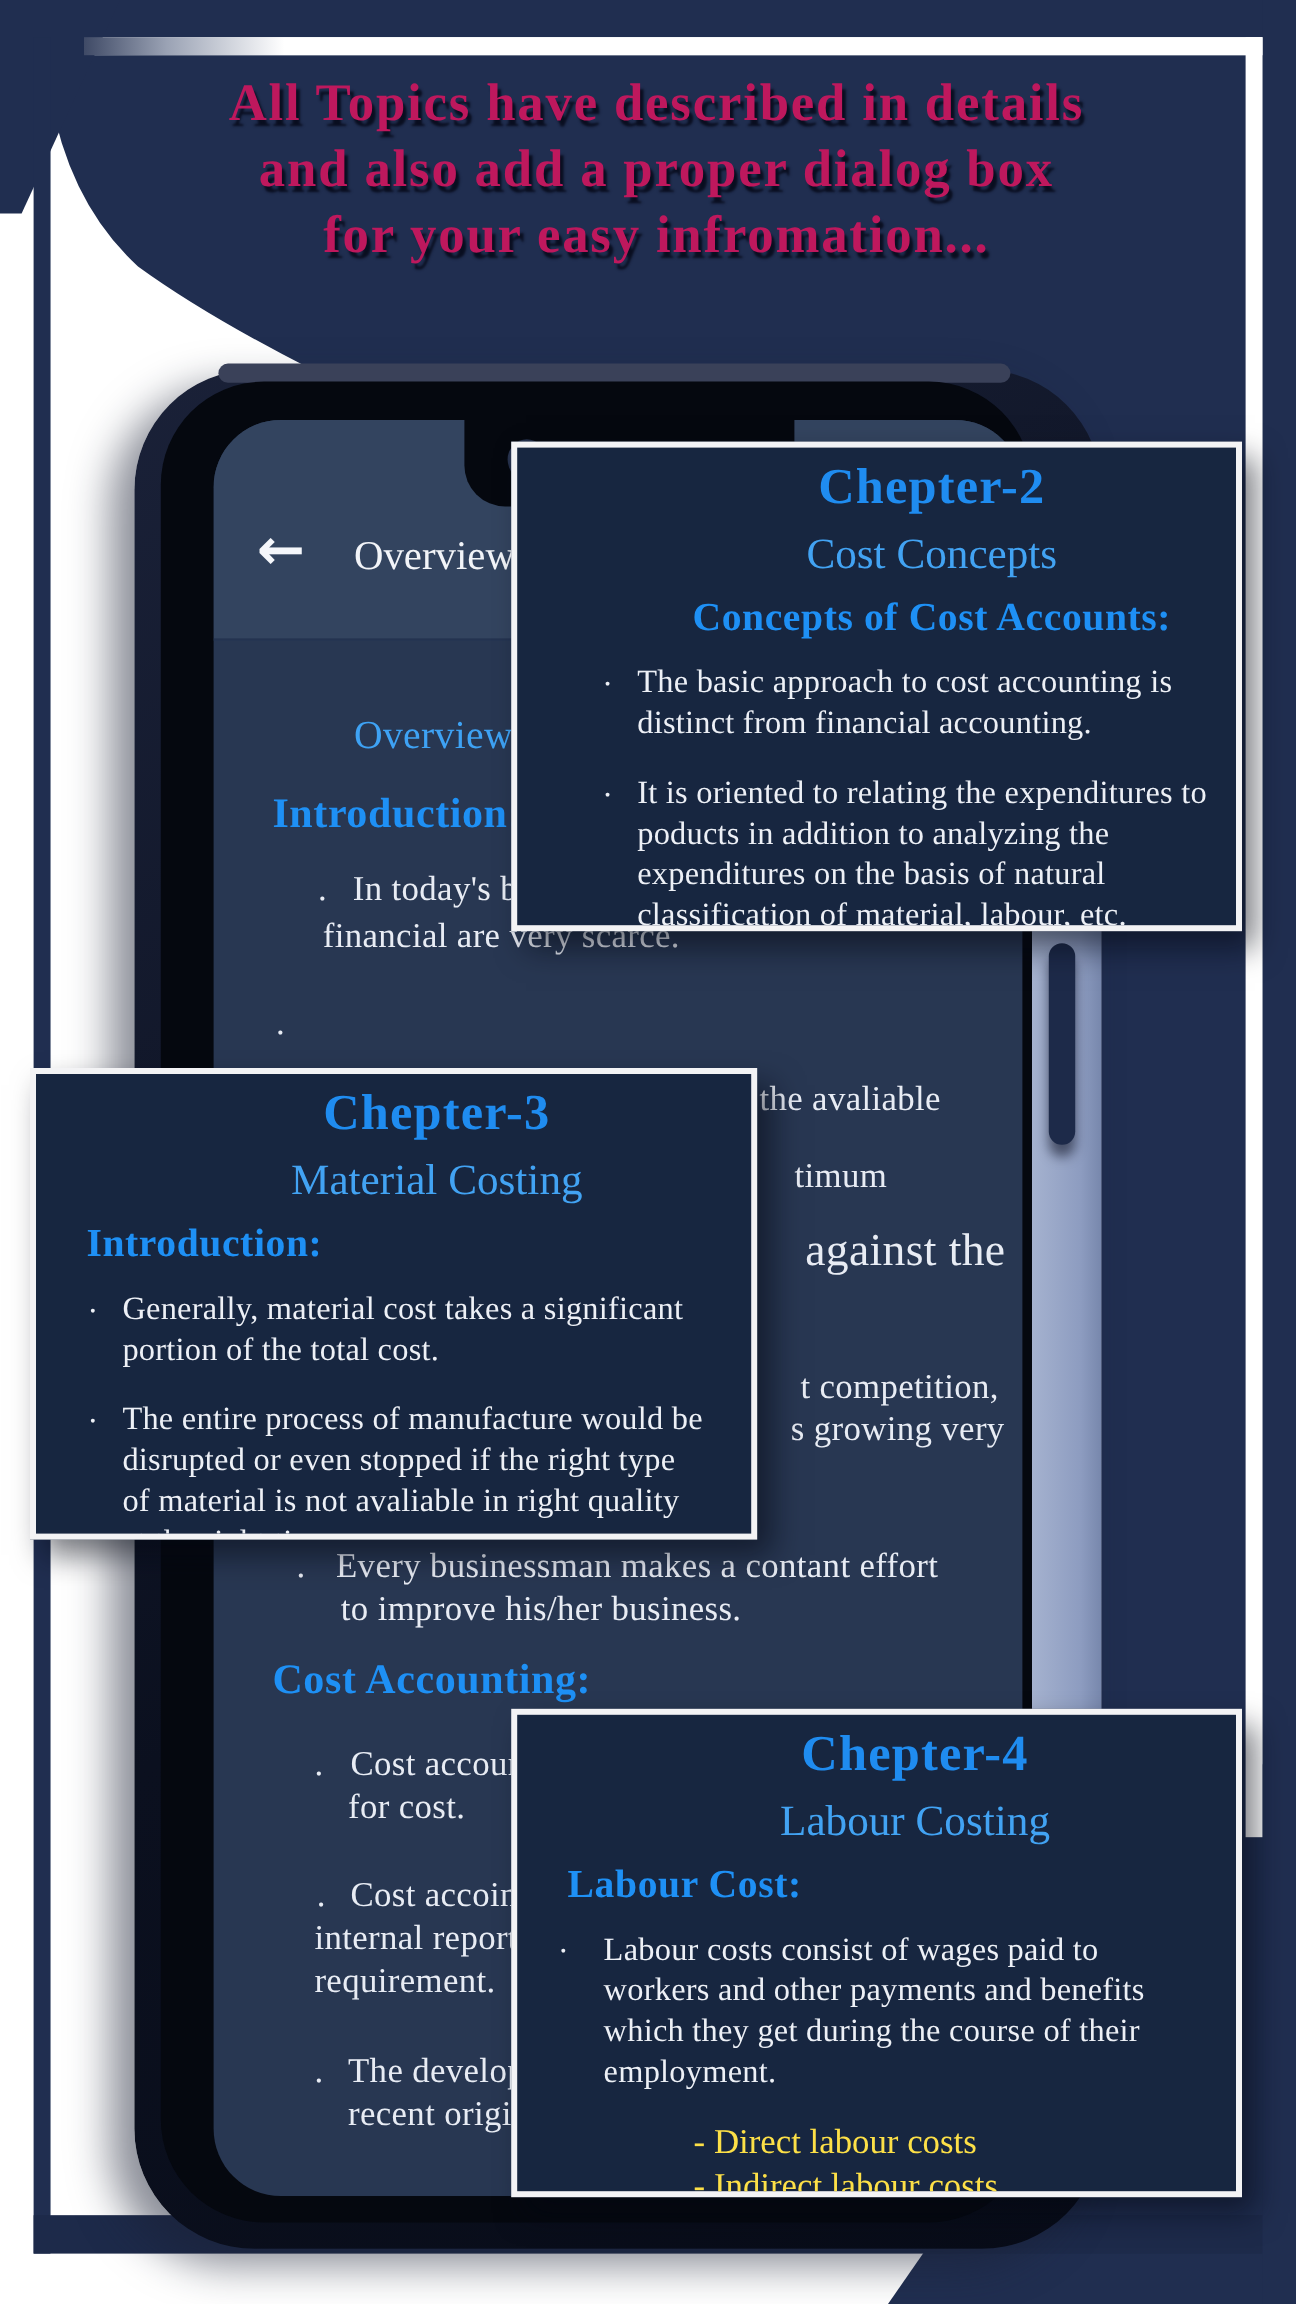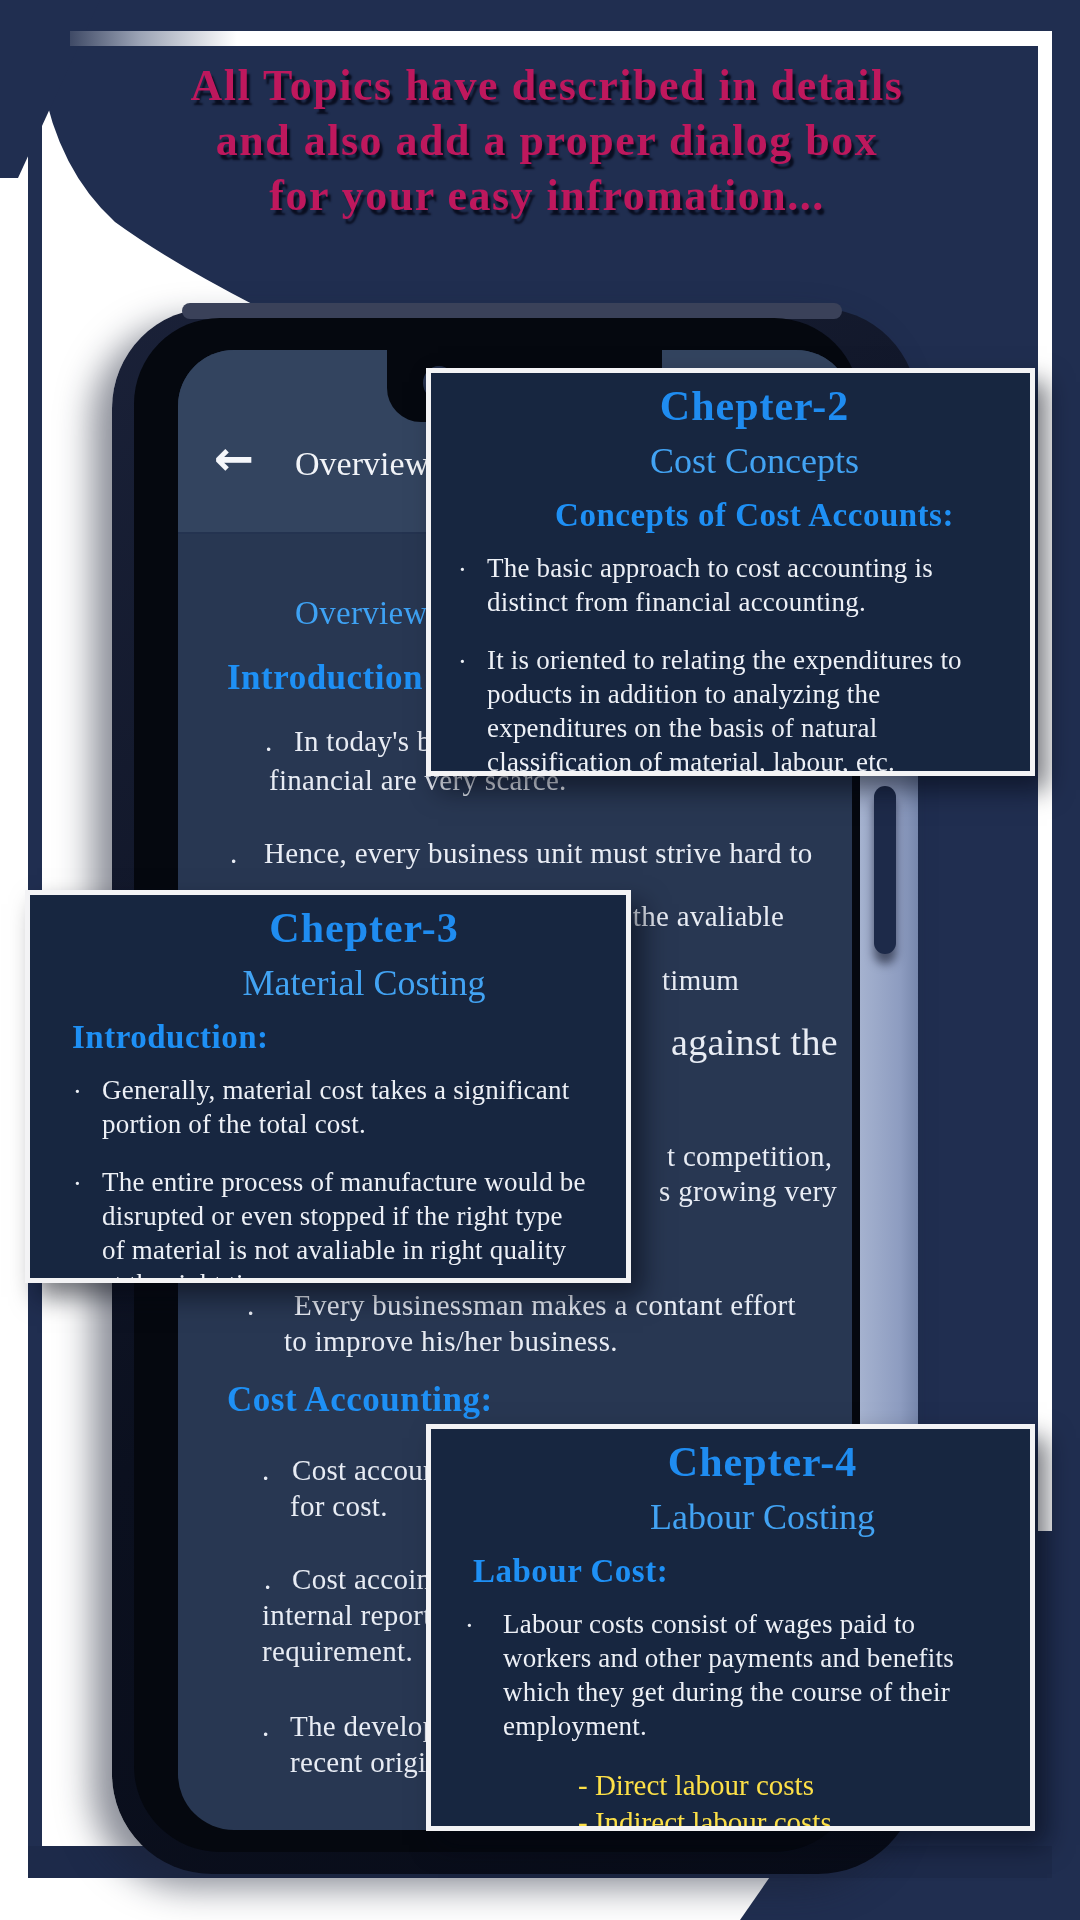--- a/index.html
+++ b/index.html
@@ -69,21 +69,21 @@
   .frag-heading{font-weight:700;color:#1e90f5;letter-spacing:.5px;}
   .frag-blue{color:#3ea2f4;}
   .frag-blue-bold{font-weight:700;color:#2196f3;}
   
   .dialogs-layer{position:absolute;inset:0;z-index:6;}
   .dialog{
     position:absolute;box-sizing:border-box;border:5px solid #f3f3f5;background:#172640;
     box-shadow:12px 14px 24px rgba(4,8,18,.55);overflow:hidden;
   }
   .d-inner{position:relative;}
-  .dlg-0 .d-inner{padding:4px 8px 0 56px;}
+  .dlg-0 .d-inner{padding:4px 8px 0 56px;margin-left:44px;}
   .dlg-1 .d-inner{padding:4px 0 0 72px;}
   .dlg-2 .d-inner{padding:4px 8px 0 72px;}
   .d-title{margin-top:4px;text-align:center;font-weight:700;font-size:42px;line-height:50px;
     color:#1f8cf0;letter-spacing:1px;}
   .d-subtitle{margin-top:8px;text-align:center;font-size:36px;line-height:44px;color:#42a3f3;}
   .d-heading{margin-top:12px;font-weight:700;font-size:33px;line-height:40px;color:#1e90f5;
     letter-spacing:.5px;}
   .d-heading.center{text-align:center;}
   .d-heading.left{text-align:left;margin-left:-30px;}
   .d-bullets{margin-top:16px;}
@@ -140,28 +140,27 @@
         <div class="camera"></div>
       </div>
       <div class="screen-content">
           <span class="frag frag-blue-bold" style="left: 257px; top: 184px; font-size: 38px;">C</span>
           <span class="frag frag-blue" style="left: 117px; top: 246px; font-size: 33px;">Overview to</span>
           <span class="frag frag-heading" style="left: 49px; top: 310px; font-size: 35px;">Introduction:</span>
           <span class="frag" style="left: 87px; top: 376px; font-size: 29px;">.</span>
           <span class="frag" style="left: 116px; top: 376px; font-size: 29px;">In today's bus</span>
           <span class="frag" style="left: 91px; top: 415px; font-size: 29px;">financial are very scarce.</span>
           <span class="frag" style="left: 52px; top: 488px; font-size: 29px;">.</span>
-          <span class="frag" style="left: 86px; top: 488px; font-size: 29px;">Hence, every business unit must strive hard to</span>
           <span class="frag" style="left: 102px; top: 551px; font-size: 29px;">obtain maximum output with the avaliable</span>
           <span class="frag" style="left: 484px; top: 615px; font-size: 29px;">timum</span>
           <span class="frag" style="left: 493px; top: 673px; font-size: 38px;">against the</span>
           <span class="frag" style="left: 489px; top: 791px; font-size: 29px;">t competition,</span>
           <span class="frag" style="left: 481px; top: 826px; font-size: 29px;">s growing very</span>
           <span class="frag" style="left: 69px; top: 940px; font-size: 29px;">.</span>
-          <span class="frag" style="left: 116px; top: 940px; font-size: 29px;">Every businessman makes a contant effort</span>
+          <span class="frag" style="left: 102px; top: 940px; font-size: 29px;">Every businessman makes a contant effort</span>
           <span class="frag" style="left: 106px; top: 976px; font-size: 29px;">to improve his/her business.</span>
           <span class="frag frag-heading" style="left: 49px; top: 1032px; font-size: 35px;">Cost Accounting:</span>
           <span class="frag" style="left: 84px; top: 1105px; font-size: 29px;">.</span>
           <span class="frag" style="left: 114px; top: 1105px; font-size: 29px;">Cost accounti</span>
           <span class="frag" style="left: 112px; top: 1141px; font-size: 29px;">for cost.</span>
           <span class="frag" style="left: 86px; top: 1214px; font-size: 29px;">.</span>
           <span class="frag" style="left: 114px; top: 1214px; font-size: 29px;">Cost accointi</span>
           <span class="frag" style="left: 84px; top: 1250px; font-size: 29px;">internal reportin</span>
           <span class="frag" style="left: 84px; top: 1286px; font-size: 29px;">requirement.</span>
           <span class="frag" style="left: 84px; top: 1361px; font-size: 29px;">.</span>

